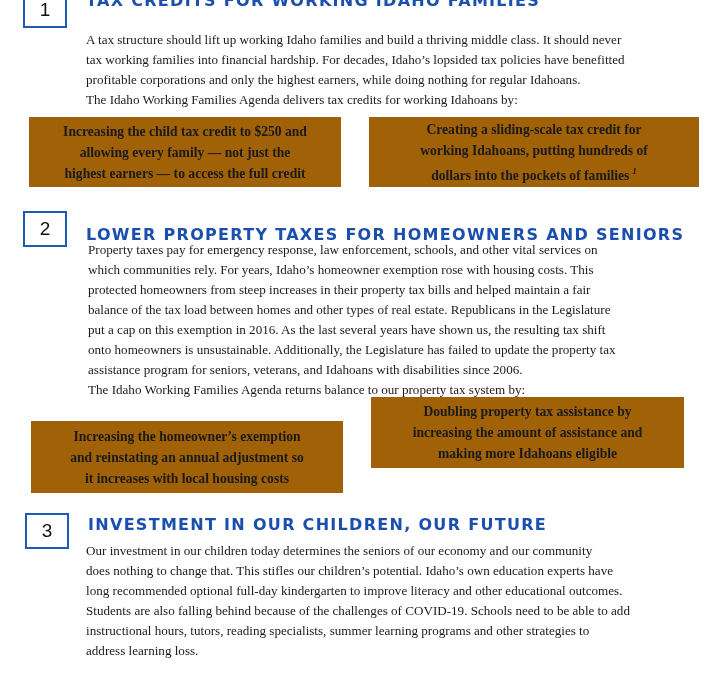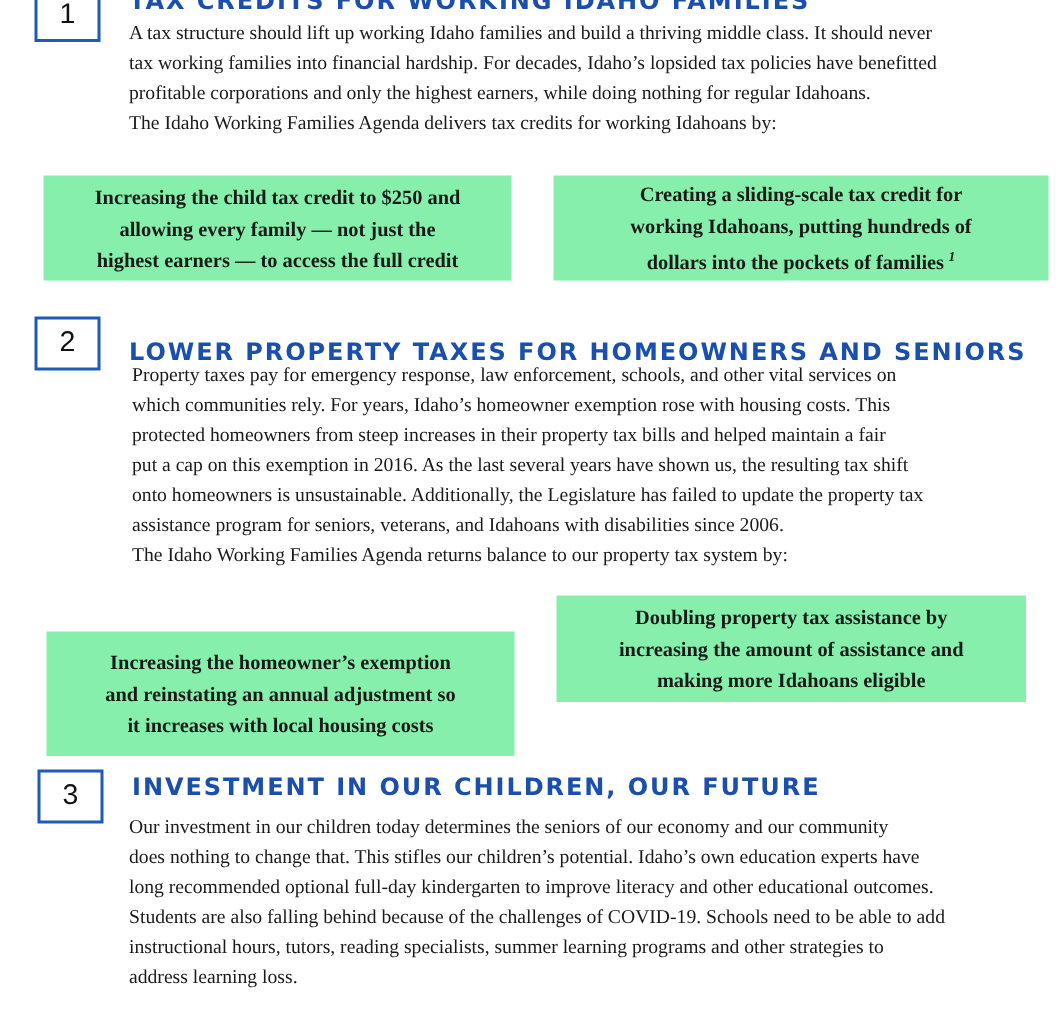--- a/index.html
+++ b/index.html
@@ -28,42 +28,42 @@
     }
     .para {
       position: absolute;
       font-size: 13.1px;
       line-height: 20px;
       color: #1a1a1a;
     }
     .para p { margin: 0; white-space: nowrap; }
     .callout {
       position: absolute;
-      background: #86efac;
+      background: #a16207;
       display: flex; align-items: center; justify-content: center;
       text-align: center;
       font-weight: bold;
       font-size: 13.6px;
       line-height: 21px;
       color: #1a1a1a;
       box-sizing: border-box;
       padding: 0 10px;
     }
     .callout .line { display: block; white-space: nowrap; }
     .sup { font-style: italic; font-size: 9px; vertical-align: super; margin-left: 3px; }
   </style>
 </head>
 <body>
 
 <section>
   <div class="numbox" style="left:23px; top:-8px;">
     <span>1</span>
   </div>
   <div class="heading" style="left:86px; top:-9px;">TAX CREDITS FOR WORKING IDAHO FAMILIES</div>
-  <div class="para" style="left:86px; top:12px;">
+  <div class="para" style="left:86px; top:30px;">
     <p>A tax structure should lift up working Idaho families and build a thriving middle class. It should never</p>
     <p>tax working families into financial hardship. For decades, Idaho’s lopsided tax policies have benefitted</p>
     <p>profitable corporations and only the highest earners, while doing nothing for regular Idahoans.</p>
     <p>The Idaho Working Families Agenda delivers tax credits for working Idahoans by:</p>
   </div>
   <div class="callout" style="left:29px; top:117px; width:312px; height:70px;">
     <div>
       <span class="line">Increasing the child tax credit to $250 and</span>
       <span class="line">allowing every family — not just the</span>
       <span class="line">highest earners — to access the full credit</span>
@@ -80,26 +80,27 @@
 
 <section>
   <div class="numbox" style="left:23px; top:211px;">
     <span>2</span>
   </div>
   <div class="heading" style="left:86px; top:213px;margin-top:12px;">LOWER PROPERTY TAXES FOR HOMEOWNERS AND SENIORS</div>
   <div class="para" style="left:88px; top:240px;">
     <p>Property taxes pay for emergency response, law enforcement, schools, and other vital services on</p>
     <p>which communities rely. For years, Idaho’s homeowner exemption rose with housing costs. This</p>
     <p>protected homeowners from steep increases in their property tax bills and helped maintain a fair</p>
+    <p>balance of the tax load between homes and other types of real estate. Republicans in the Legislature</p>
     <p>put a cap on this exemption in 2016. As the last several years have shown us, the resulting tax shift</p>
     <p>onto homeowners is unsustainable. Additionally, the Legislature has failed to update the property tax</p>
     <p>assistance program for seniors, veterans, and Idahoans with disabilities since 2006.</p>
     <p>The Idaho Working Families Agenda returns balance to our property tax system by:</p>
   </div>
-  <div class="callout" style="left:31px; top:421px; width:312px; height:83px;">
+  <div class="callout" style="left:31px; top:421px; width:312px; height:72px;">
     <div>
       <span class="line">Increasing the homeowner’s exemption</span>
       <span class="line">and reinstating an annual adjustment so</span>
       <span class="line">it increases with local housing costs</span>
     </div>
   </div>
   <div class="callout" style="left:371px; top:397px; width:313px; height:71px;">
     <div>
       <span class="line">Doubling property tax assistance by</span>
       <span class="line">increasing the amount of assistance and</span>

